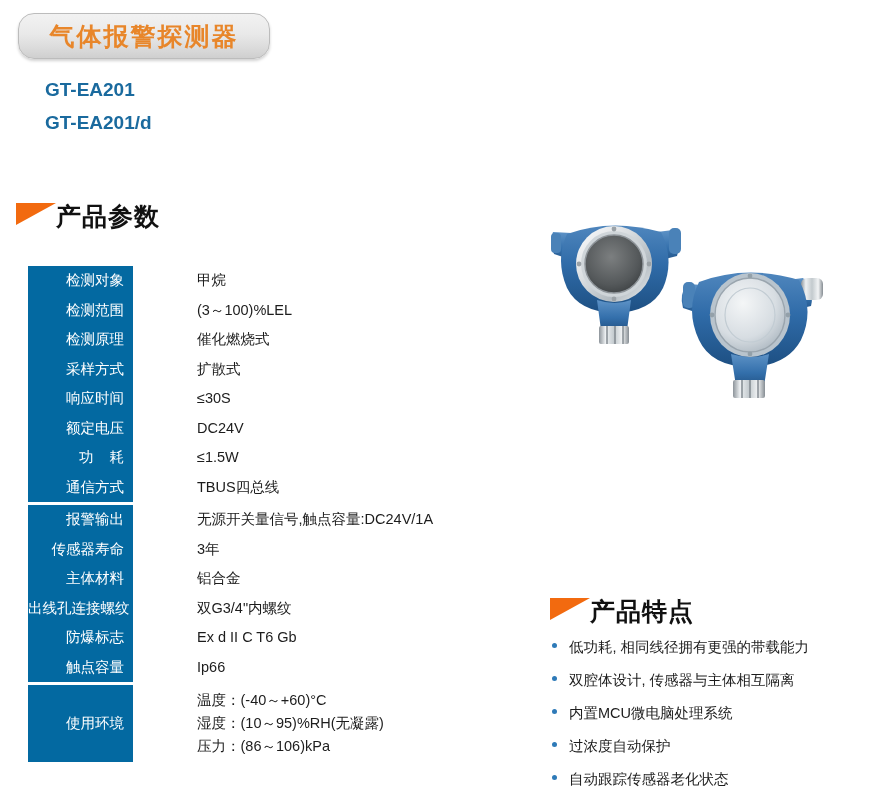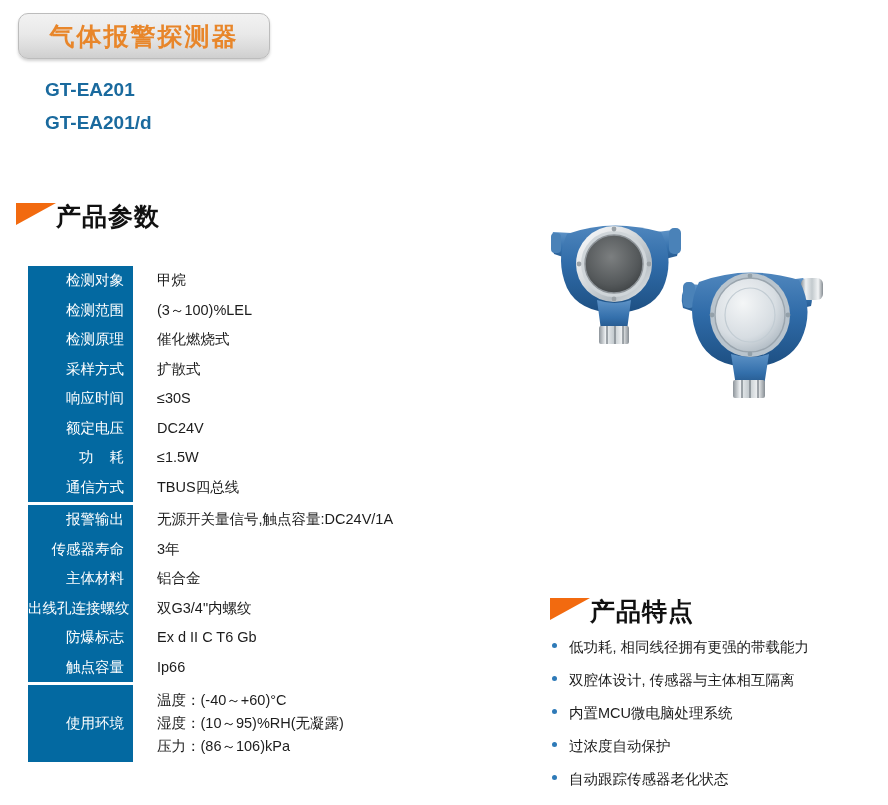--- a/index.html
+++ b/index.html
@@ -16,21 +16,21 @@
     overflow: hidden;
   }
 
   
   .badge {
     position: absolute;
     left: 18px;
     top: 13px;
     width: 252px;
     height: 46px;
-    border-radius: 10px;
+    border-radius: 16px;
     background: linear-gradient(to bottom, #f2f2f2 0%, #e9e9e9 45%, #dcdcdc 75%, #cfcfcf 100%);
     border: 1px solid #bcbcbc;
     box-shadow: 0 2px 3px rgba(0,0,0,0.18);
     display: flex;
     align-items: center;
     justify-content: center;
     box-sizing: border-box;
   }
   .badge-text {
     color: #e8862a;
@@ -115,20 +115,21 @@
     padding-right: 9px;
     box-sizing: border-box;
     white-space: pre;
   }
   .spec-value {
     padding-left: 24px;
     font-size: 14.5px;
     line-height: 29.5px;
     color: #1c1c1c;
     white-space: nowrap;
+    margin-left: 40px;
   }
   
   .spec-row.tall .spec-label {
     line-height: 76px;
   }
   .spec-row.tall .spec-value {
     line-height: 23px;
     padding-top: 4px;
     padding-bottom: 4px;
     white-space: normal;

